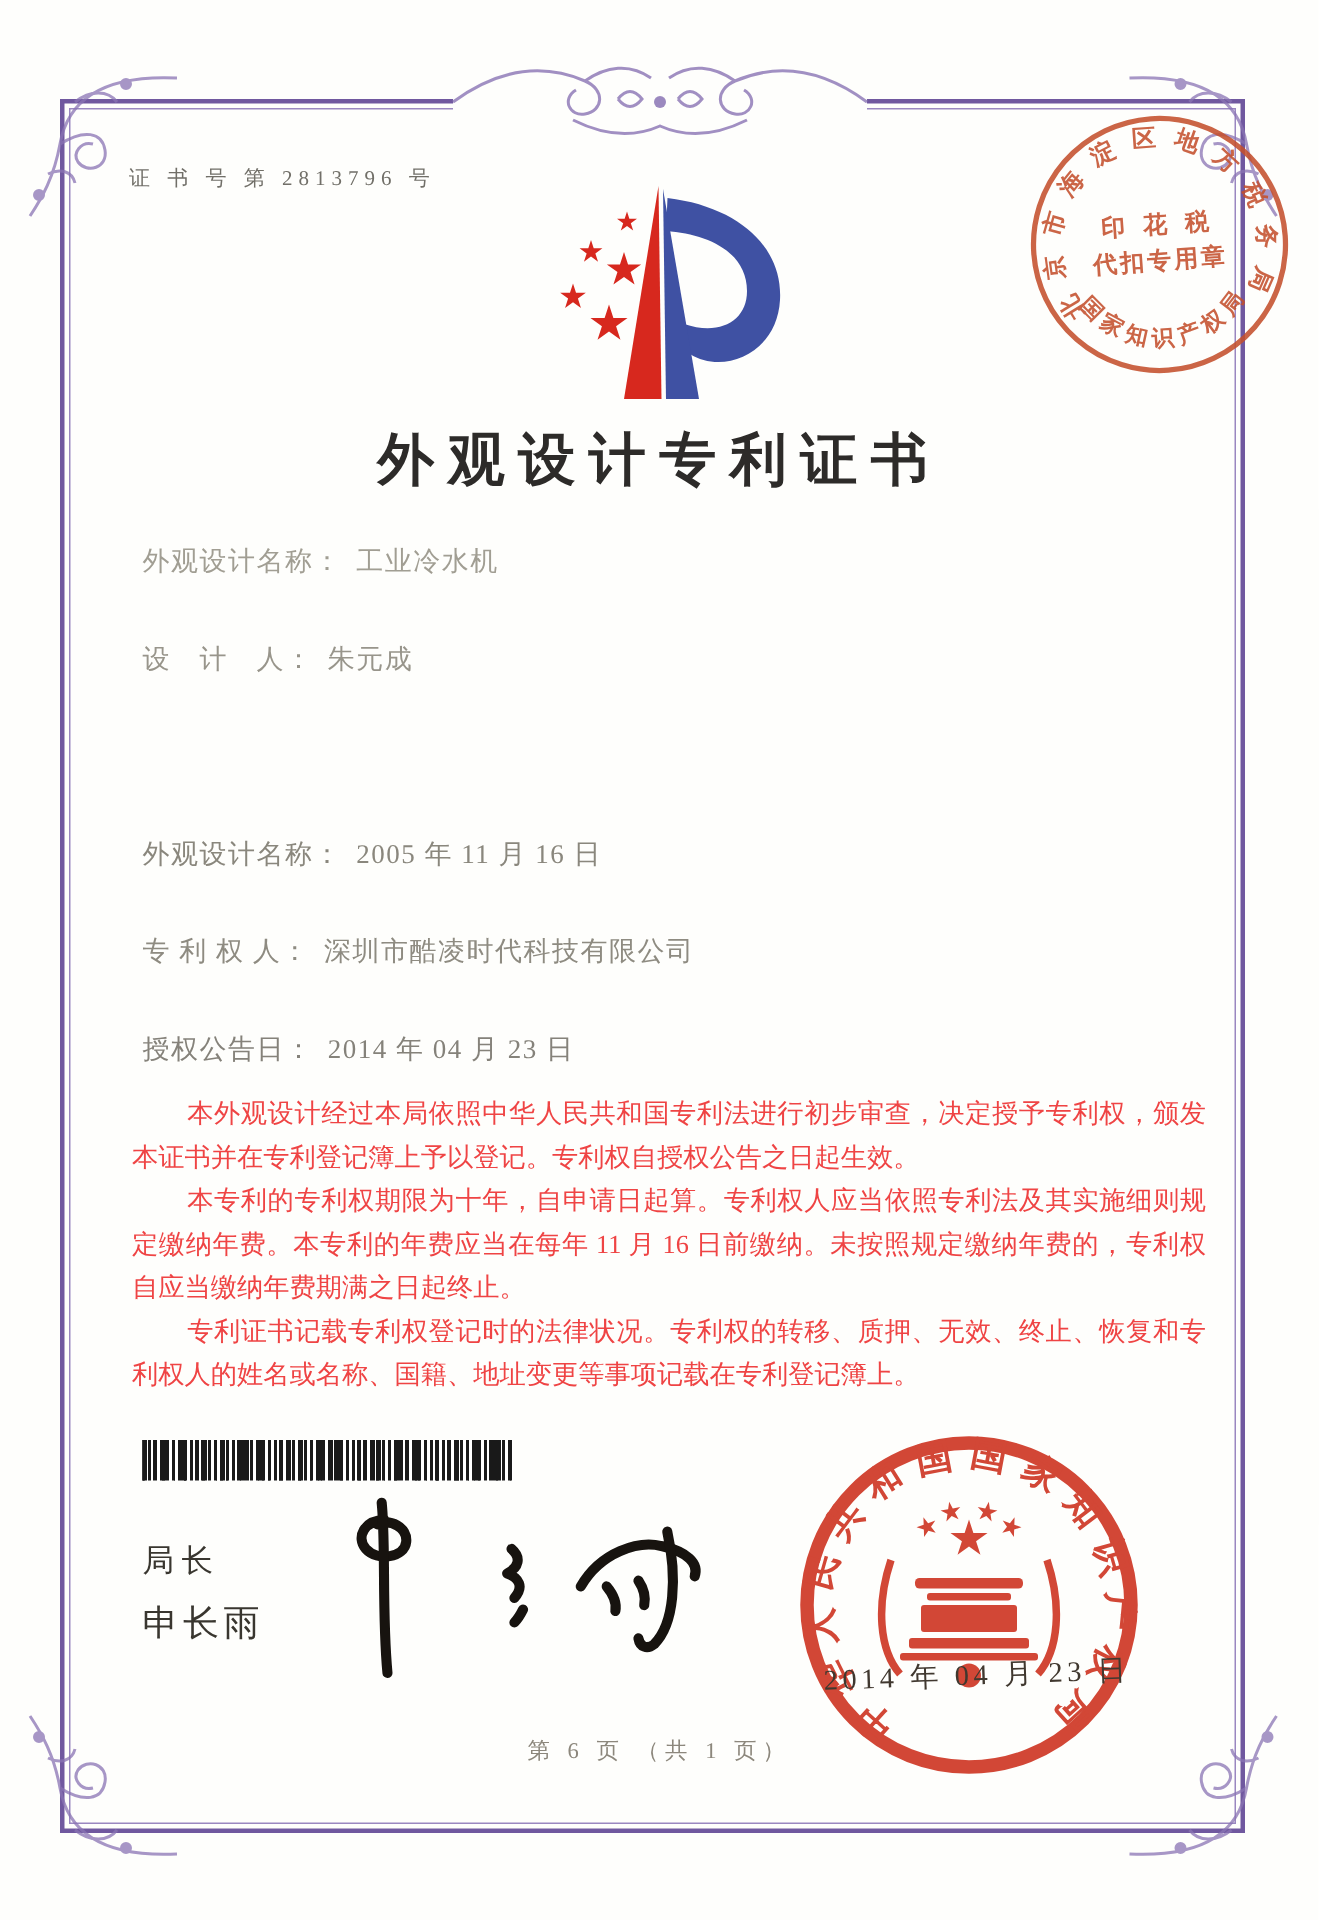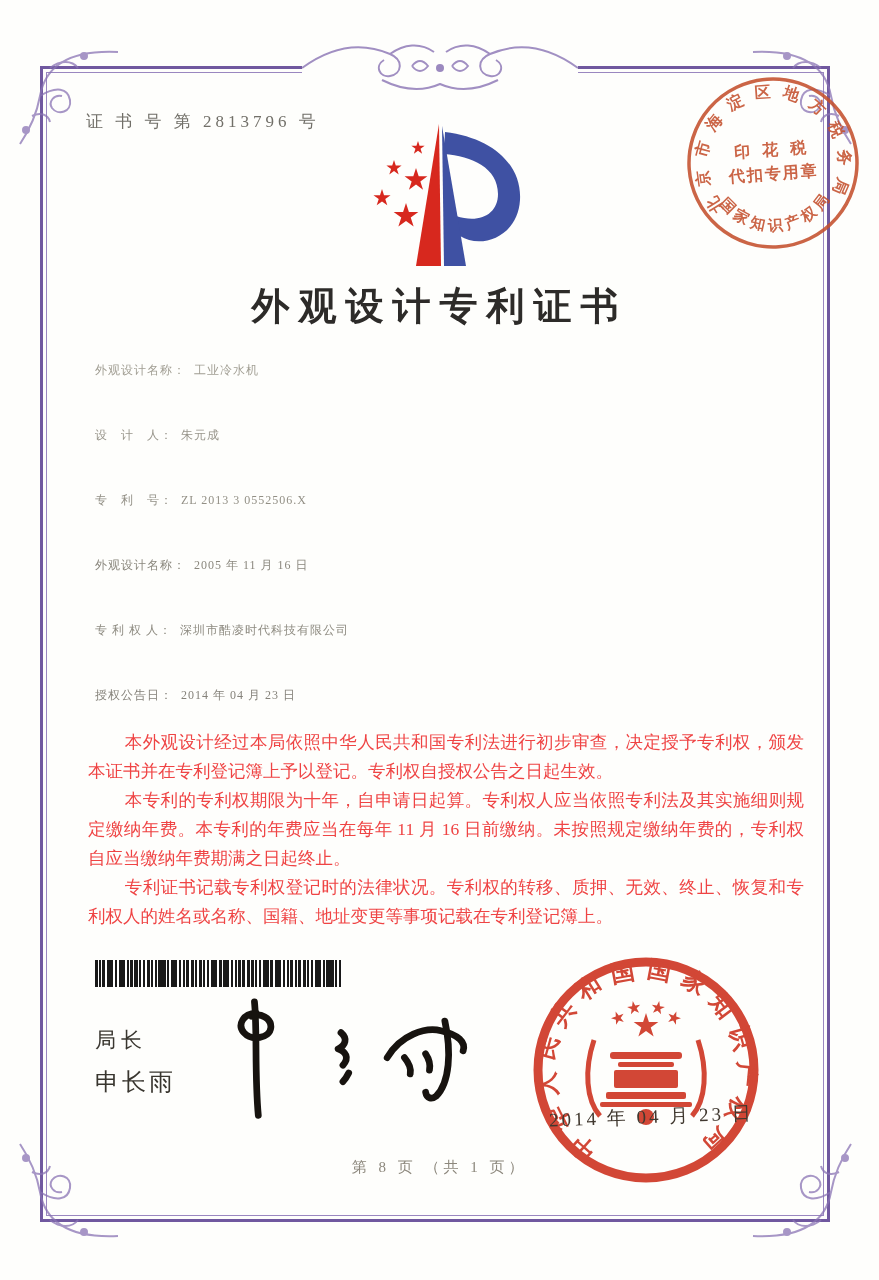--- a/index.html
+++ b/index.html
@@ -10,26 +10,26 @@
   .frame{position:absolute;left:40px;top:66px;right:49px;bottom:58px;border:3px solid #70589f;}
   .frame-inner{position:absolute;inset:3px;border:1px solid #9a87c0;}
   .ornament{position:absolute;pointer-events:none;}
   .orn-tc{left:262px;top:28px;}
   .orn-tl{left:6px;top:32px;}
   .orn-tr{right:14px;top:32px;transform:scaleX(-1);}
   .orn-bl{left:6px;bottom:24px;transform:scaleY(-1);}
   .orn-br{right:14px;bottom:24px;transform:scale(-1,-1);}
 
   
-  .cert-no{position:absolute;left:86px;top:110px;font-size:17px;letter-spacing:4px;color:#716f68;}
+  .cert-no{position:absolute;left:86px;top:110px;font-size:14px;letter-spacing:4px;color:#716f68;}
   .logo{position:absolute;left:344px;top:118px;}
   .title{position:absolute;left:0;top:240px;width:100%;text-align:center;font-size:38px;font-weight:700;letter-spacing:9px;color:#2d2b29;margin-top:41px;}
 
   
-  .field{position:absolute;left:95px;font-size:12px;letter-spacing:1px;white-space:nowrap;}
+  .field{position:absolute;left:95px;font-size:18px;letter-spacing:1px;white-space:nowrap;}
   .field .lbl{display:inline-block;}
   .field .val{margin-left:4px;}
   .f0{top:362px;color:#a19e93;}
   .f1{top:427px;color:#98958b;}
   .f2{top:492px;color:#928f85;}
   .f3{top:557px;color:#8a877d;}
   .f4{top:622px;color:#8e8b81;}
   .f5{top:687px;color:#85827a;}
 
   
@@ -140,24 +140,20 @@
 
   <div class="title">外观设计专利证书</div>
 
   <div class="field f0">
     <span class="lbl">外观设计名称：</span>
     <span class="val">工业冷水机</span>
   </div>
   <div class="field f1">
     <span class="lbl">设　计　人：</span>
     <span class="val">朱元成</span>
-  </div>
-  <div class="field f2">
-    <span class="lbl">专　利　号：</span>
-    <span class="val">ZL 2013 3 0552506.X</span>
   </div>
   <div class="field f3">
     <span class="lbl">外观设计名称：</span>
     <span class="val">2005 年 11 月 16 日</span>
   </div>
   <div class="field f4">
     <span class="lbl">专 利 权 人：</span>
     <span class="val">深圳市酷凌时代科技有限公司</span>
   </div>
   <div class="field f5">
@@ -226,15 +222,15 @@
     <text font-size="16" font-weight="700" fill="#c4502e" letter-spacing="11">
       <textPath href="#taxTop" startOffset="50%" text-anchor="middle">北京市海淀区地方税务局</textPath>
     </text>
     <text font-size="15" font-weight="700" fill="#c4502e" letter-spacing="4">
       <textPath href="#taxBottom" startOffset="50%" text-anchor="middle">国家知识产权局</textPath>
     </text>
     <text x="0" y="-8" text-anchor="middle" font-size="16" font-weight="700" fill="#c4502e" letter-spacing="4">印 花 税</text>
     <text x="0" y="16" text-anchor="middle" font-size="16" font-weight="700" fill="#c4502e" letter-spacing="2">代扣专用章</text>
   </svg>
 
-  <div class="page-footer">第 8 页 （共 1 页）</div>
+  <div class="page-footer">第 6 页 （共 1 页）</div>
 
 </div>
 
 </body></html>

